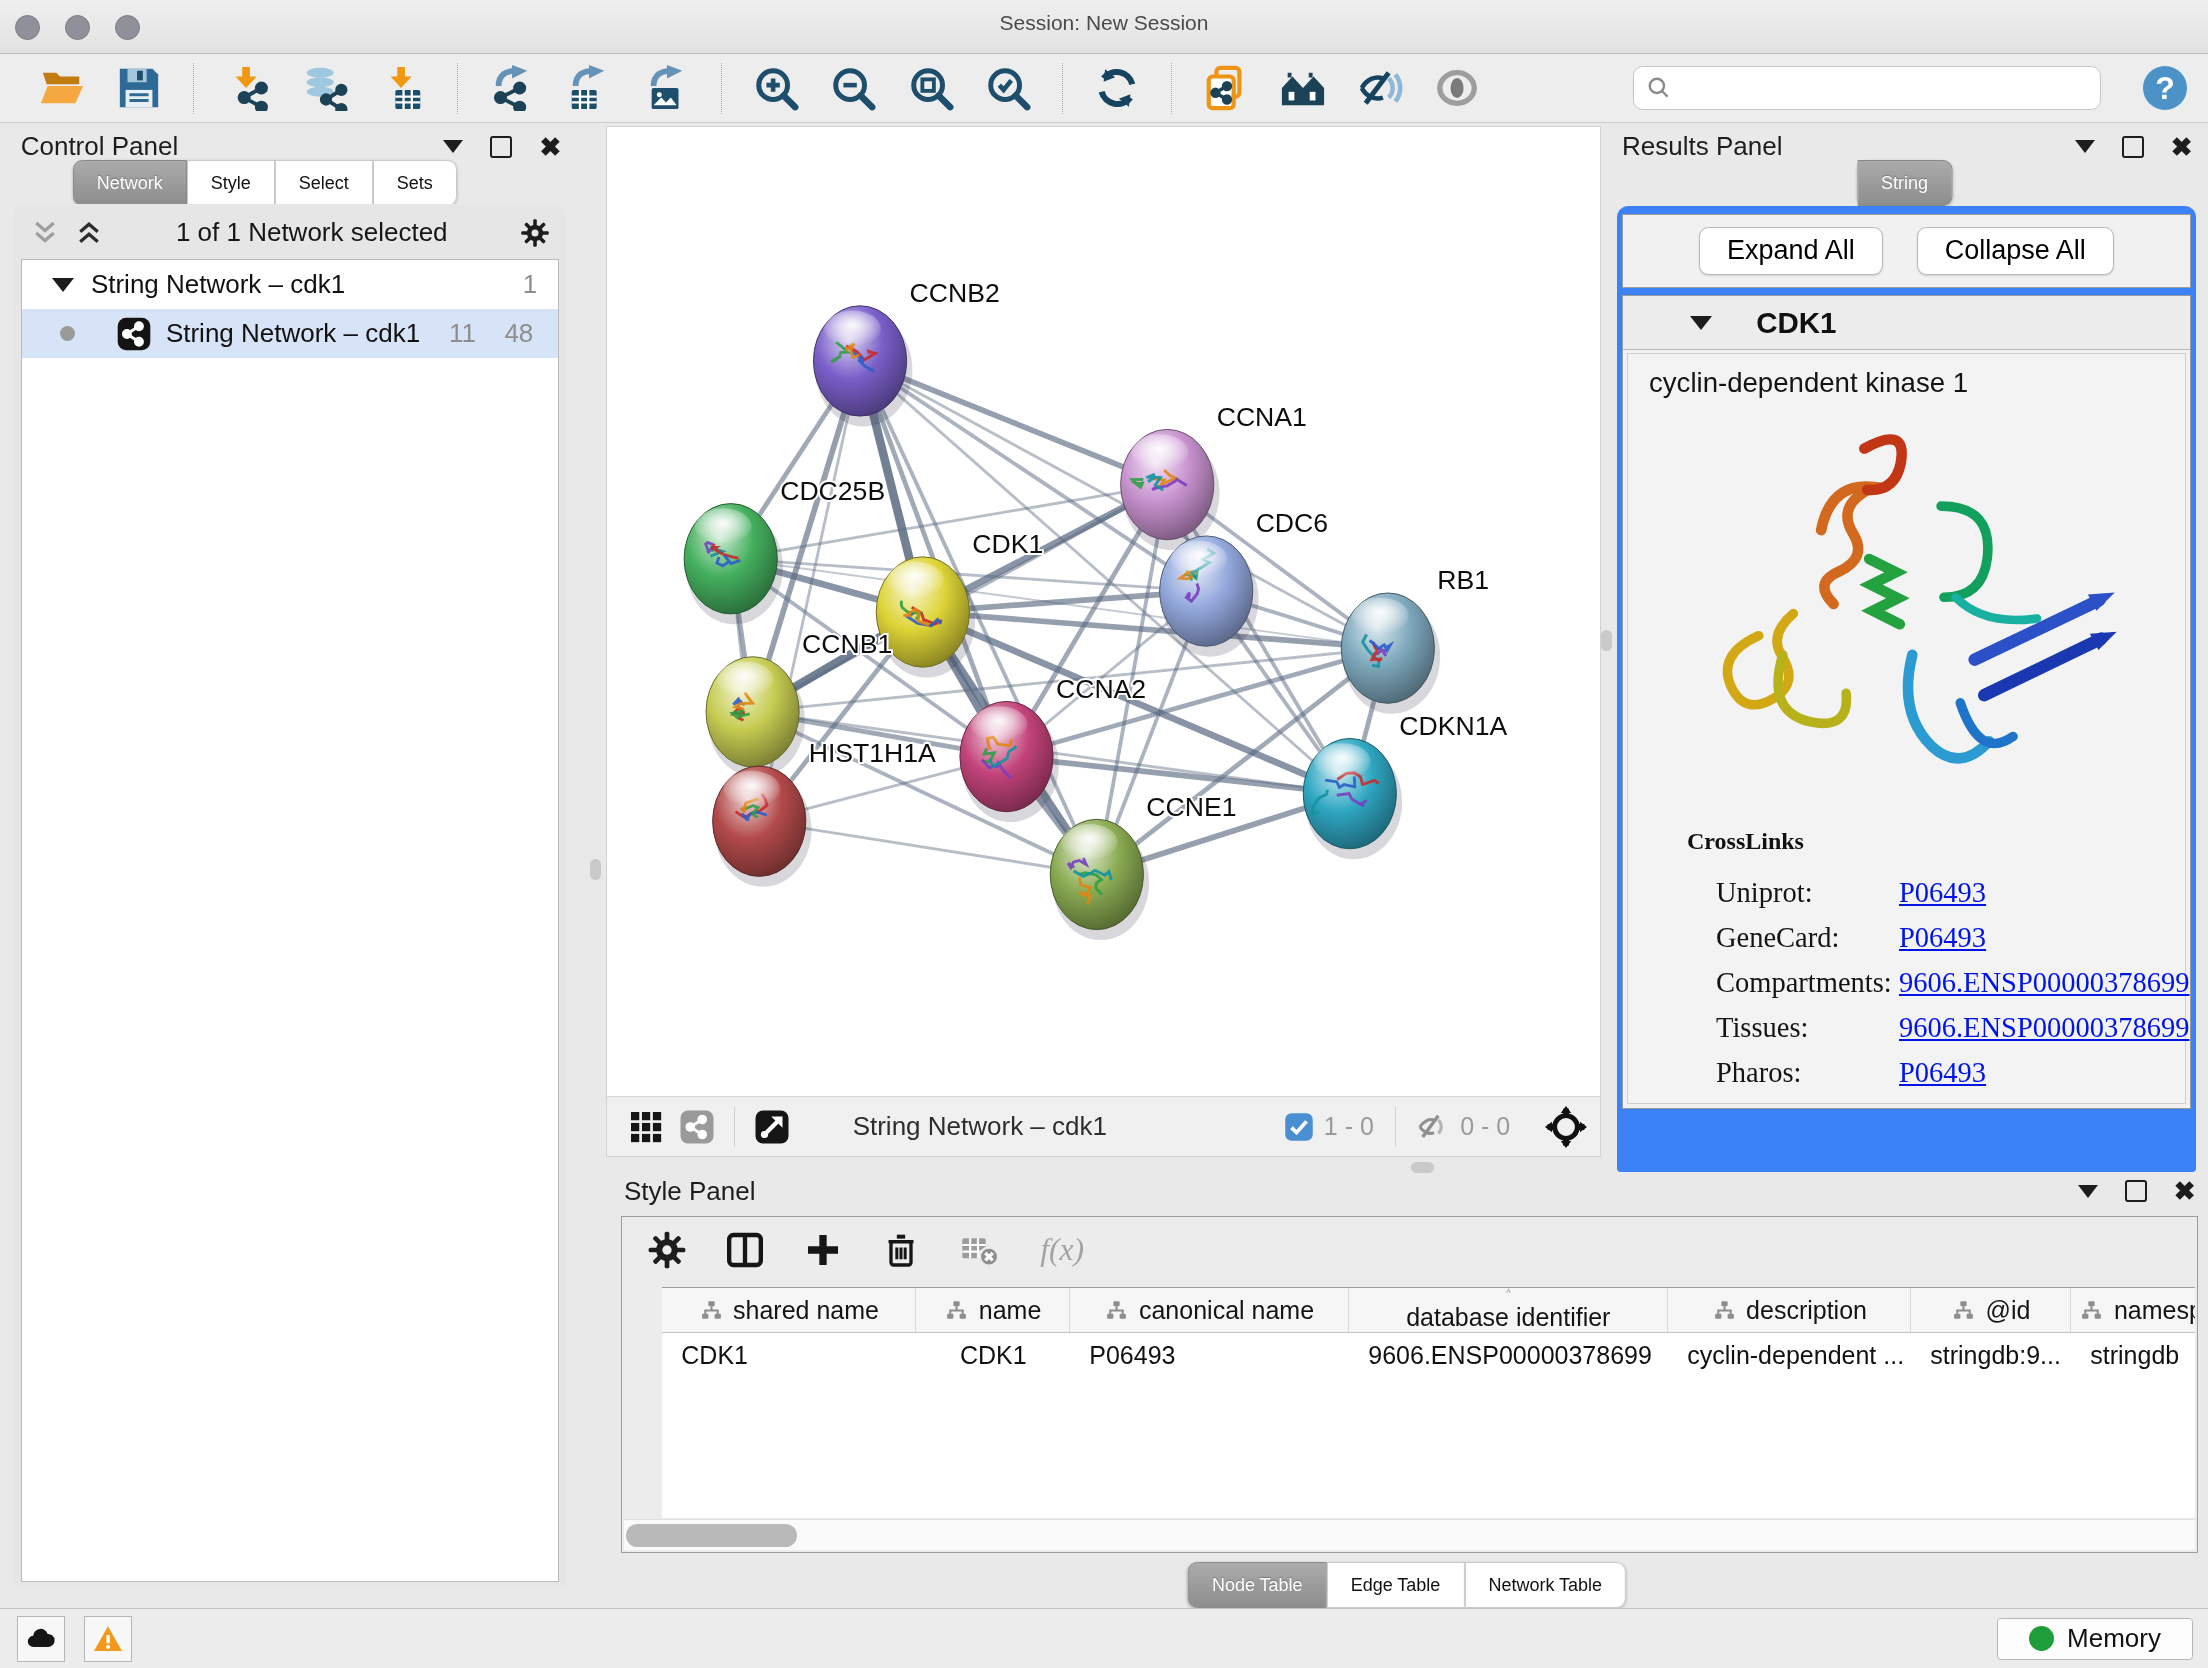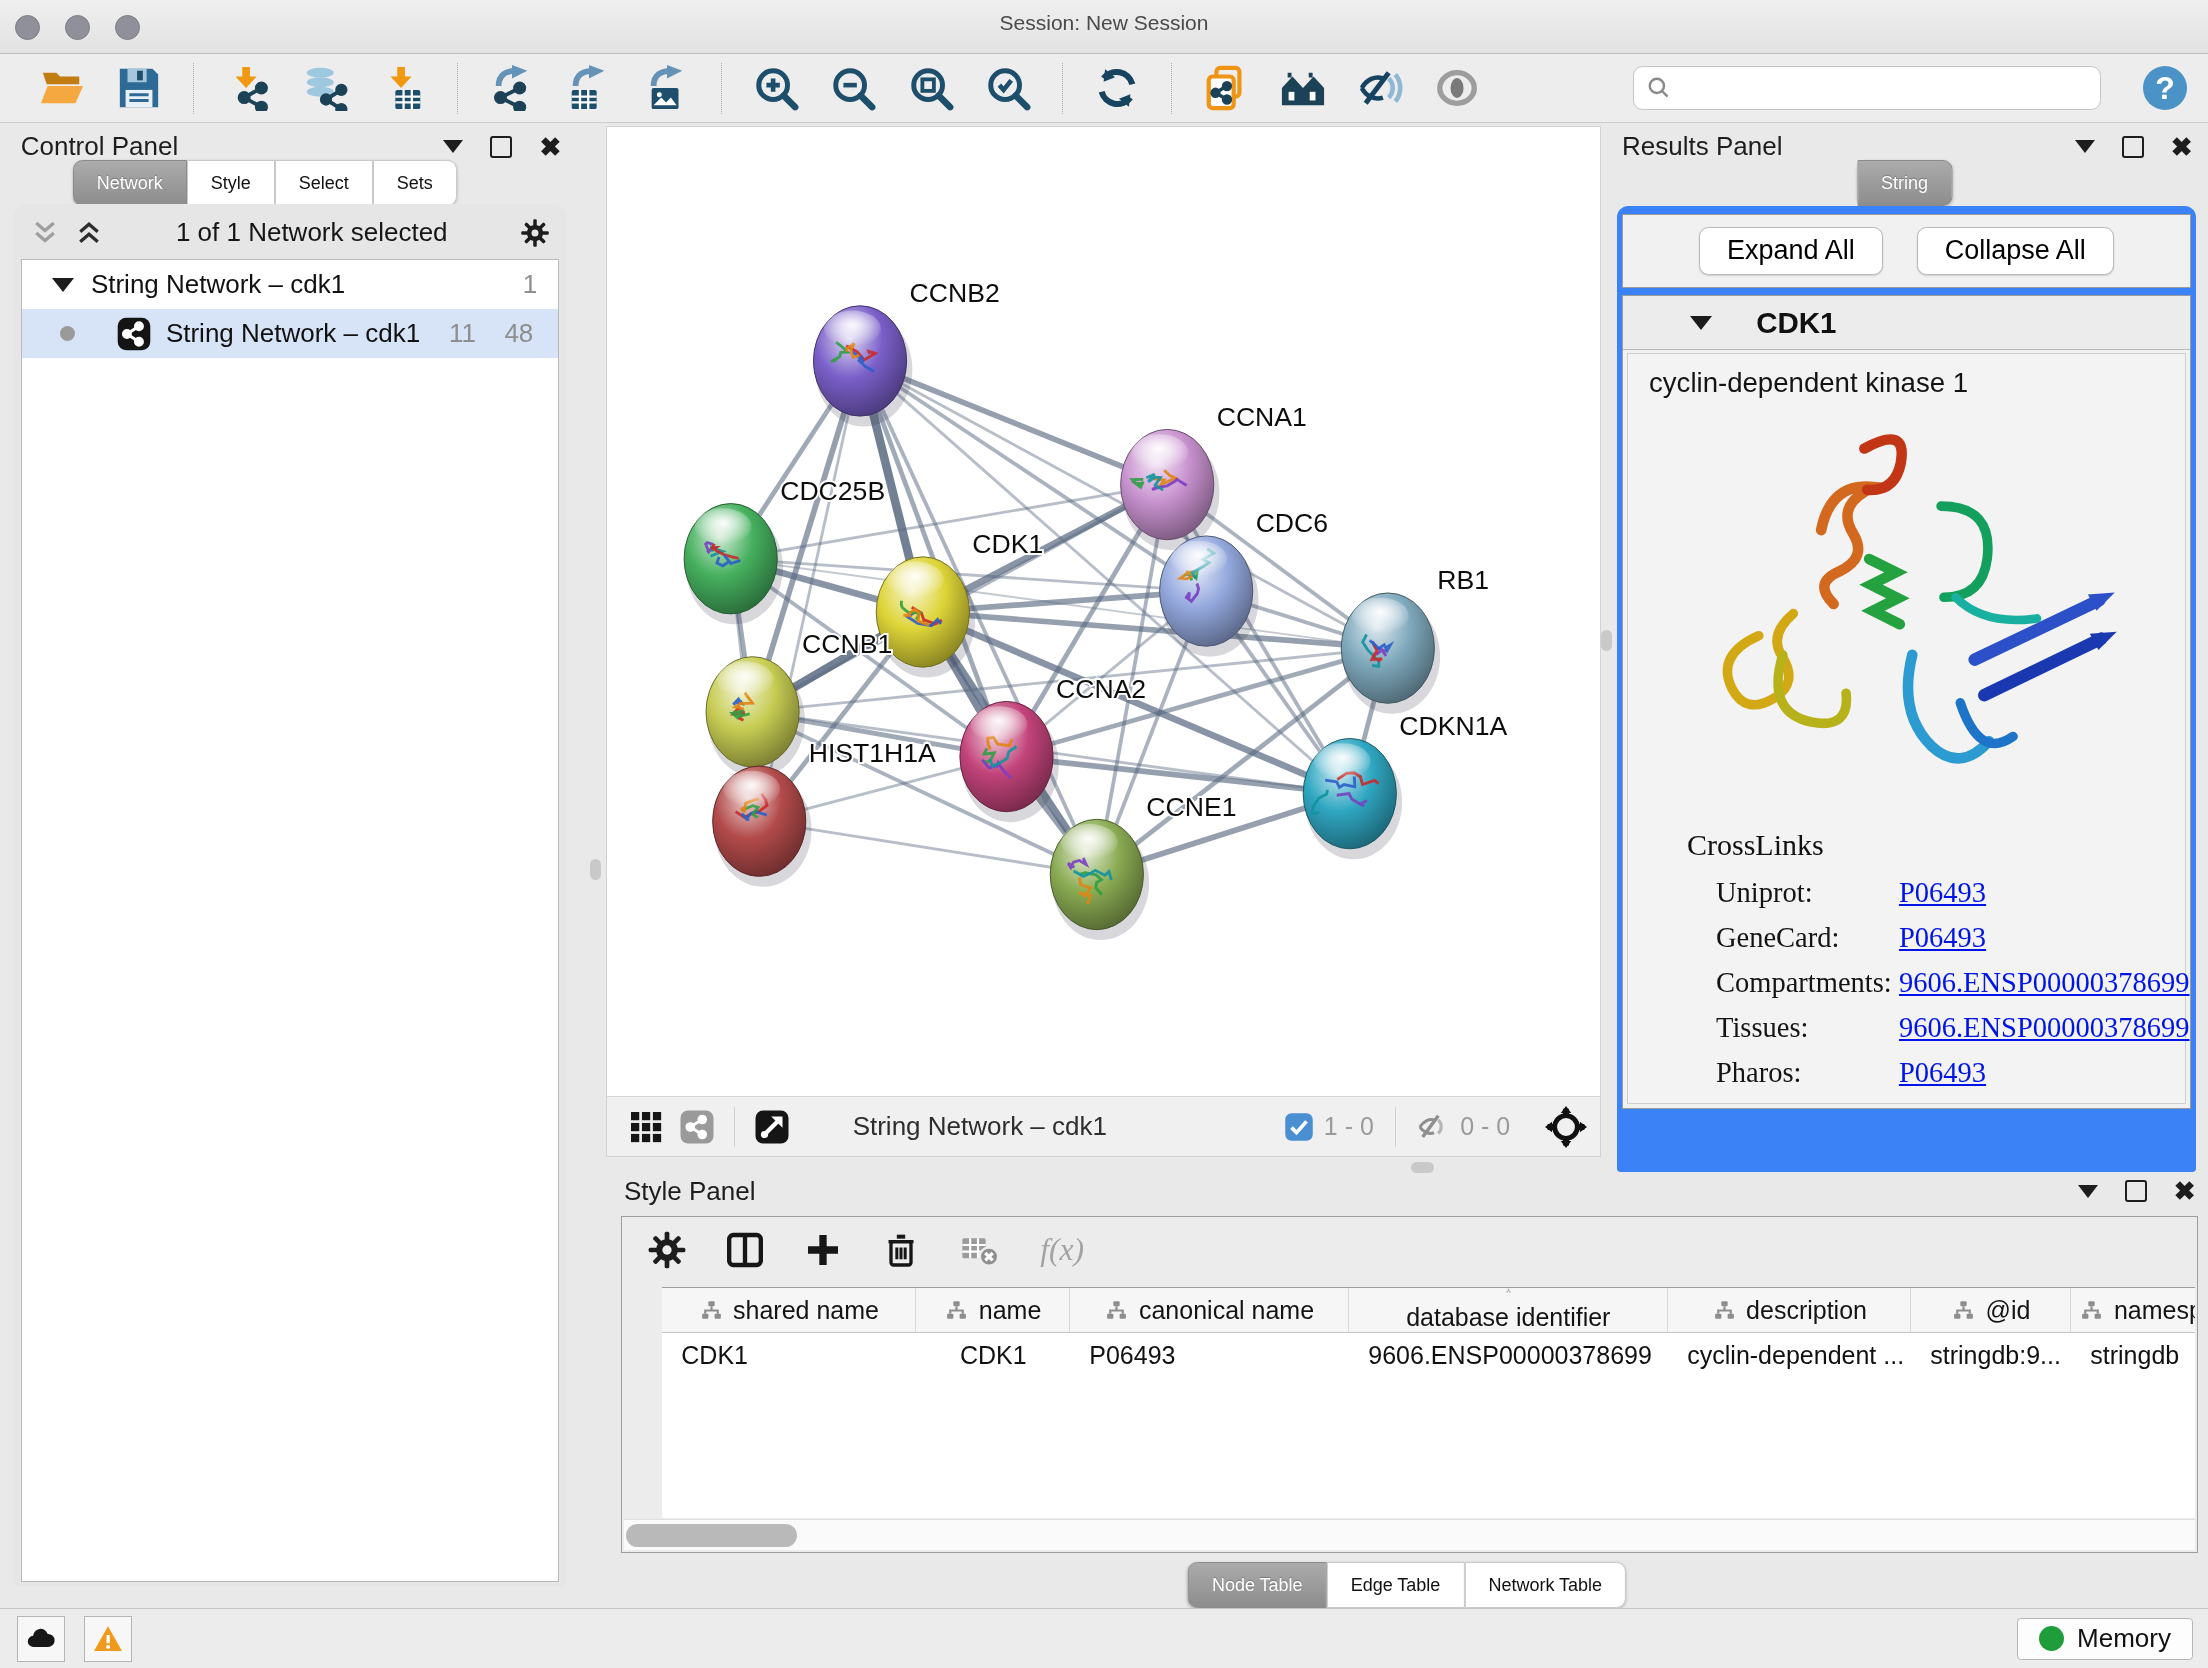--- a/index.html
+++ b/index.html
@@ -62,21 +62,21 @@
   .rp-body{position:absolute;left:9.5px;right:5.7px;top:80px;bottom:0;background:#3b82f6;border-radius:11.4px 11.4px 3.8px 3.8px;}
   .rp-buttons{position:absolute;left:5.7px;right:5.7px;top:7.6px;height:74px;background:#f1f1f1;border:1.9px solid #9b9b9b;display:flex;align-items:center;justify-content:center;gap:34px;box-sizing:border-box;}
   .rp-buttons button{font-size:27px;padding:7.6px 27px;background:#fff;border:1px solid #b9b9b9;border-radius:9.5px;font-family:"Liberation Sans",sans-serif;box-shadow:0 1px 1.9px rgba(0,0,0,.15);}
   .rp-section{position:absolute;left:5.7px;right:5.7px;top:89px;bottom:63px;border:1.9px solid #9b9b9b;background:#f1f1f1;box-sizing:border-box;}
   .rp-sec-head{height:53px;background:#ececec;border-bottom:1.9px solid #b9b9b9;display:flex;align-items:center;}
   .rp-sec-head .tri-sm{margin-left:67px;}
   .rp-sec-name{font-size:29.5px;font-weight:bold;margin-left:44px;}
   .rp-sec-body{position:absolute;left:3.8px;right:3.8px;top:57px;bottom:3.8px;background:#f3f3f3;border:1px solid #cfcfcf;}
   .rp-desc{font-size:27.6px;padding:13.3px 0 0 21px;color:#141414;}
   #protein-svg{position:absolute;left:32px;top:61px;width:495px;height:403px;}
-  .cl-head{position:absolute;left:59px;top:474px;font-family:"Liberation Serif",serif;font-weight:normal;font-size:30px;}
+  .cl-head{position:absolute;left:59px;top:474px;font-family:"Liberation Serif",serif;font-weight:bold;font-size:24px;}
   #crosslinks-rows{position:absolute;left:88px;top:516px;right:19px;}
   .clrow{display:flex;height:45px;align-items:center;font-family:"Liberation Serif",serif;font-size:28.5px;}
   .cll{width:183px;flex:none;color:#141414;}
   .clv{color:#0014e6;text-decoration:underline;cursor:pointer;}
   
   #table-panel{position:absolute;left:609px;top:1176px;width:1596px;height:434px;}
   .tp-box{position:absolute;left:12.4px;right:6.7px;top:40px;height:337px;background:#ececec;border:1.9px solid #9d9d9d;box-sizing:border-box;}
   .tp-toolbar{height:68px;display:flex;align-items:center;padding-left:25px;gap:38px;}
   .tp-toolbar svg{width:40px;height:40px;}
   .tp-toolbar .fx svg{width:63px;height:40px;}
@@ -87,21 +87,21 @@
   .tr{display:flex;height:44px;}
   .td{font-size:25px;display:flex;align-items:center;padding-left:19px;box-sizing:border-box;flex:none;overflow:hidden;white-space:nowrap;}
   .td.ctr{justify-content:center;padding-left:0;}
   .hscroll{position:absolute;left:1.9px;right:1.9px;bottom:1.9px;height:30px;background:#fafafa;border-top:1px solid #e0e0e0;}
   .hthumb{position:absolute;left:1.9px;top:3.8px;width:171px;height:23px;border-radius:11.4px;background:#b9b9b9;}
   #tbl-tabs{position:absolute;left:50%;transform:translateX(-50%);top:386px;}
   
   #status-bar{position:absolute;left:0;bottom:0;width:2208px;height:59px;background:#ececec;border-top:1px solid #c4c4c4;}
   .sb-btn{position:absolute;top:6.7px;width:46px;height:44px;background:#f7f7f7;border:1.9px solid #b5b5b5;display:flex;align-items:center;justify-content:center;}
   .sb-btn svg{width:32px;height:32px;}
-  #memory-btn{position:absolute;right:15px;top:8.6px;height:40px;background:#fdfdfd;border:1.9px solid #b5b5b5;border-radius:3.8px;display:flex;align-items:center;gap:13.3px;padding:0 21px;font-size:26px;}
+  #memory-btn{position:absolute;right:15px;top:8.6px;height:40px;background:#fdfdfd;border:1.9px solid #b5b5b5;border-radius:3.8px;display:flex;align-items:center;gap:13.3px;padding:0 31px;font-size:26px;}
   .mem-dot{width:25px;height:25px;border-radius:50%;background:#1f9d3a;}
   
   .split-h{position:absolute;background:#c9c9c9;border-radius:7.6px;}
 </style>
 </head>
 <body>
 
 <div class="titlebar">
   <div class="lights">
     <span class="light"></span>

